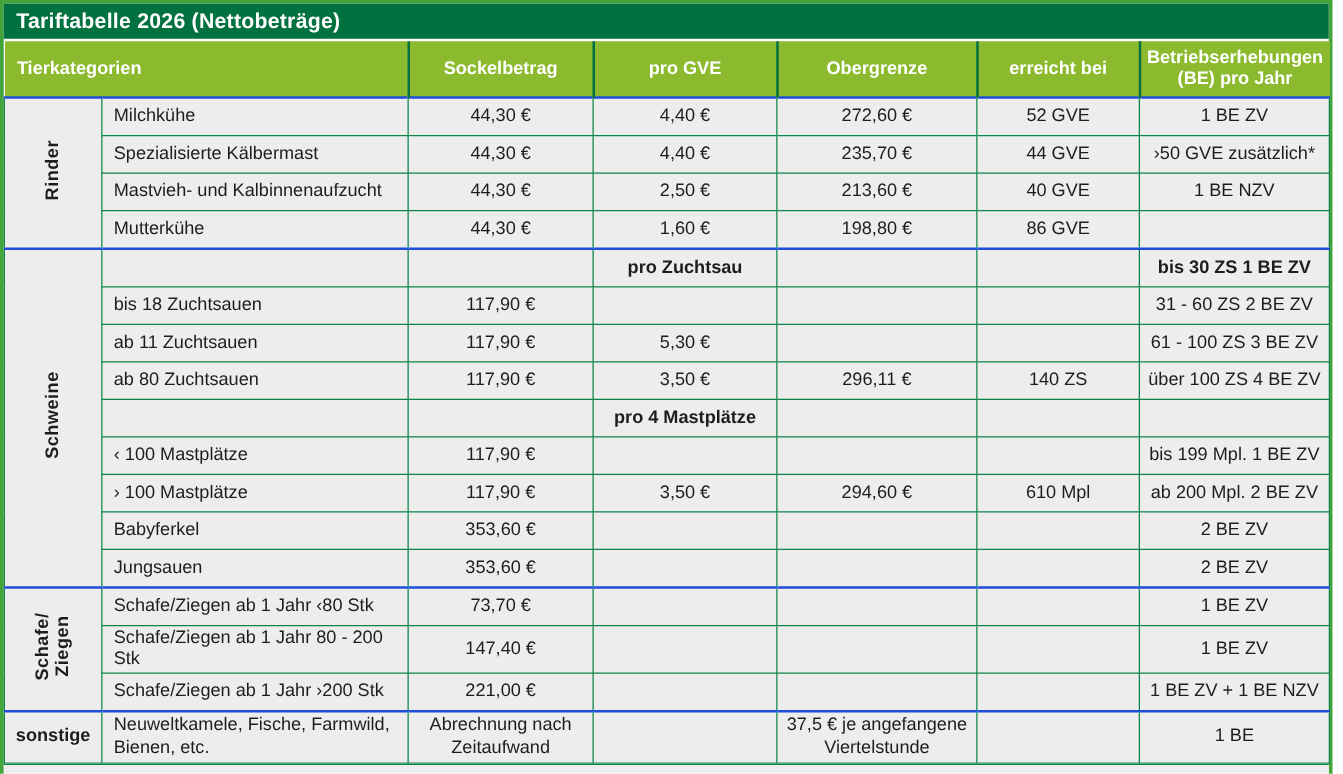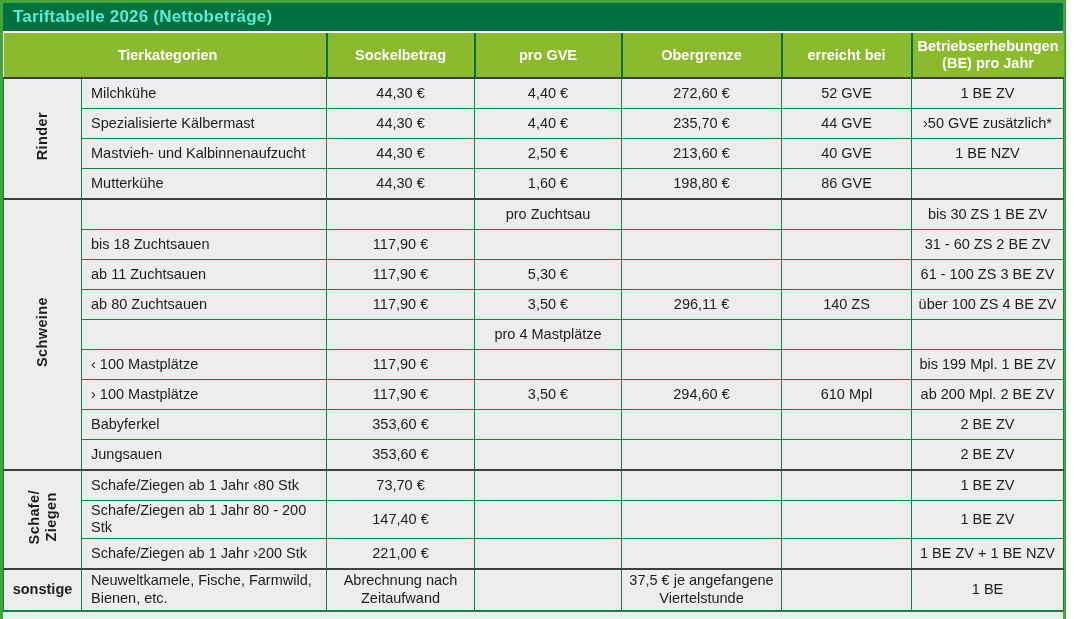--- a/index.html
+++ b/index.html
@@ -1,32 +1,32 @@
 <!DOCTYPE html>
 <html lang="de"><head>
 <meta charset="utf-8">
 <style>
   html,body{margin:0;padding:0;background:#ffffff;}
   body{width:1074px;height:619px;font-family:"Liberation Sans",sans-serif;color:#1d1d1b;
        -webkit-font-smoothing:antialiased;}
   .frame{box-sizing:border-box;width:1066px;margin:0 8px 7px 0;border:3px solid #44a43c;background:#ffffff;}
-  .title-bar{height:28px;background:#00713f;color:#5eead4;font-weight:700;font-size:17px;
+  .title-bar{height:28px;background:#00713f;color:#ffffff;font-weight:700;font-size:17px;
              line-height:28px;padding-left:10px;margin-bottom:2px;letter-spacing:.2px;}
   table{border-collapse:collapse;table-layout:fixed;width:1060px;}
   th{background:#8cba2e;color:#ffffff;font-weight:700;font-size:14.5px;height:44px;
      border-left:2px solid #00713f;border-bottom:1px solid #0a8448;padding:0 4px;line-height:1.15;}
-  th:first-child{border-left:none;text-align:center;padding-left:10px;}
+  th:first-child{border-left:none;text-align:left;padding-left:10px;}
   td{background:#ededed;border:1px solid #0a8448;font-size:14.5px;height:27px;
      padding:1px 6px;text-align:center;line-height:1.2;}
-  tr.group-start td{border-top:2px solid #404040;}
+  tr.group-start td{border-top:2px solid #1d4ed8;}
   td.lab{text-align:left;padding-left:9px;}
   td.cat{font-weight:700;vertical-align:middle;text-align:center;padding:1px 2px;}
   .vert{display:inline-block;writing-mode:vertical-rl;transform:rotate(180deg);
         white-space:pre-line;font-weight:700;font-size:14.5px;line-height:1.15;letter-spacing:.4px;}
-  td.subhead{font-weight:400;}
+  td.subhead{font-weight:700;}
   tr.tall td{height:38px;}
   .footnotes{box-sizing:border-box;width:1060px;background:#ededed;border-top:1px solid #0a8448;
              padding:5px 10px 6px 10px;font-size:14px;}
   .foot-row{display:flex;line-height:20px;}
   .foot-zv{width:330px;flex-shrink:0;}
   .foot-note{flex:1;}
 </style>
 </head>
 <body>
 

